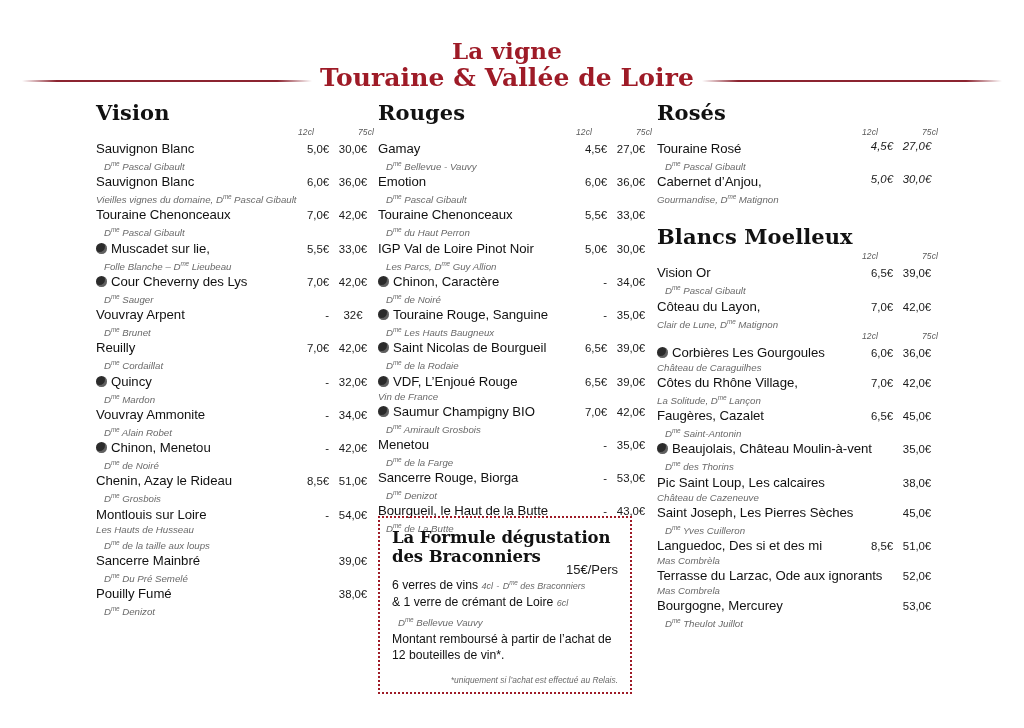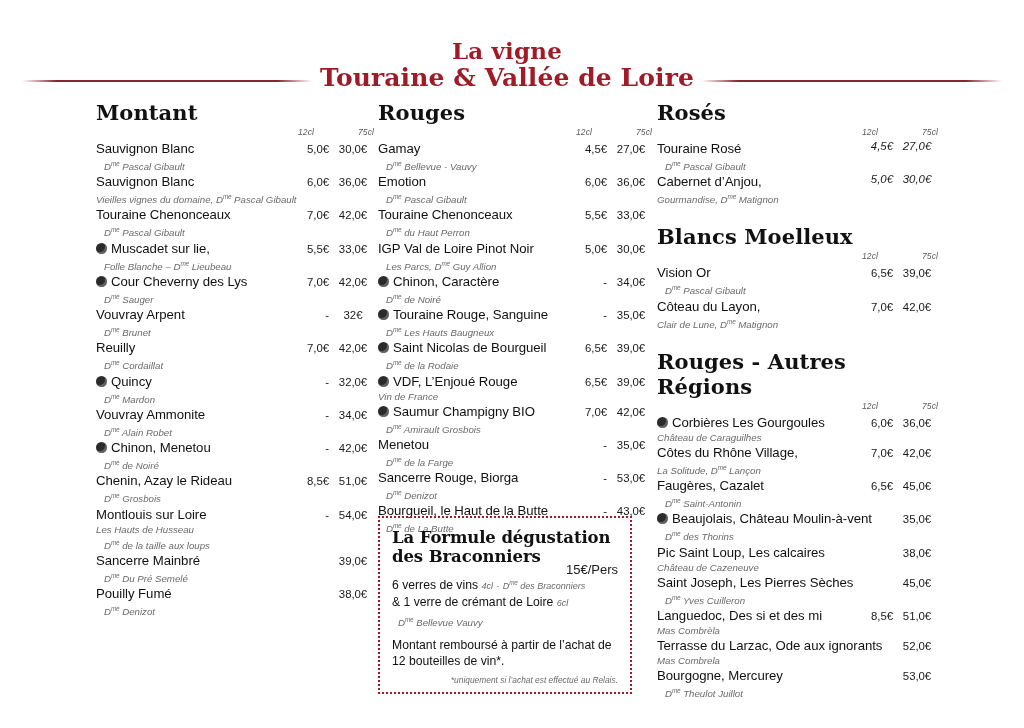--- a/index.html
+++ b/index.html
@@ -161,21 +161,21 @@
   }
   .formule-body .dom {
     font-style: italic;
     font-size: 9.7px;
     color: #6a6a6a;
     display: block;
     padding-left: 6px;
     margin-top: 1px;
   }
   .formule-note {
-    margin-top: 6px;
+    margin-top: 0;
     font-size: 12.2px;
     line-height: 16px;
     color: #111111;
   }
   .formule-foot {
     position: absolute;
     right: 12px;
     bottom: 7px;
     font-style: italic;
     font-size: 8.4px;
@@ -191,21 +191,21 @@
 <div class="header">
   <div class="rule left"></div>
   <div class="title-block">
     <div class="title-line1">La vigne</div>
     <div class="title-line2">Touraine &amp; Vallée de Loire</div>
   </div>
   <div class="rule right"></div>
 </div>
 
 <div class="col col-blancs">
-  <div class="section-title">Montant</div>
+  <div class="section-title">Vision</div>
   <div class="units">
     <span class="u12">12cl</span>
     <span class="u75">75cl</span>
   </div>
   <div>
       <div class="item">
         <div class="item-main"><span class="item-name">Sauvignon Blanc</span><span class="price p12">5,0€</span><span class="price p75">30,0€</span></div>
         <div class="item-sub">D<sup class="sup">me</sup> Pascal Gibault</div>
       </div>
       <div class="item">
@@ -348,21 +348,20 @@
       <div class="item">
         <div class="item-main"><span class="item-name">Vision Or</span><span class="price p12">6,5€</span><span class="price p75">39,0€</span></div>
         <div class="item-sub">D<sup class="sup">me</sup> Pascal Gibault</div>
       </div>
       <div class="item">
         <div class="item-main"><span class="item-name">Côteau du Layon,</span><span class="price p12">7,0€</span><span class="price p75">42,0€</span></div>
         <div class="item-sub nopad">Clair de Lune, D<sup class="sup">me</sup> Matignon</div>
       </div>
     </div>
 
-  <div class="section-title spaced">Rouges - Autres Régions</div>
   <div class="units">
     <span class="u12">12cl</span>
     <span class="u75">75cl</span>
   </div>
   <div>
       <div class="item">
         <div class="item-main"><span class="bio-dot"></span><span class="item-name">Corbières Les Gourgoules</span><span class="price p12">6,0€</span><span class="price p75">36,0€</span></div>
         <div class="item-sub nopad">Château de Caraguilhes</div>
       </div>
       <div class="item">

